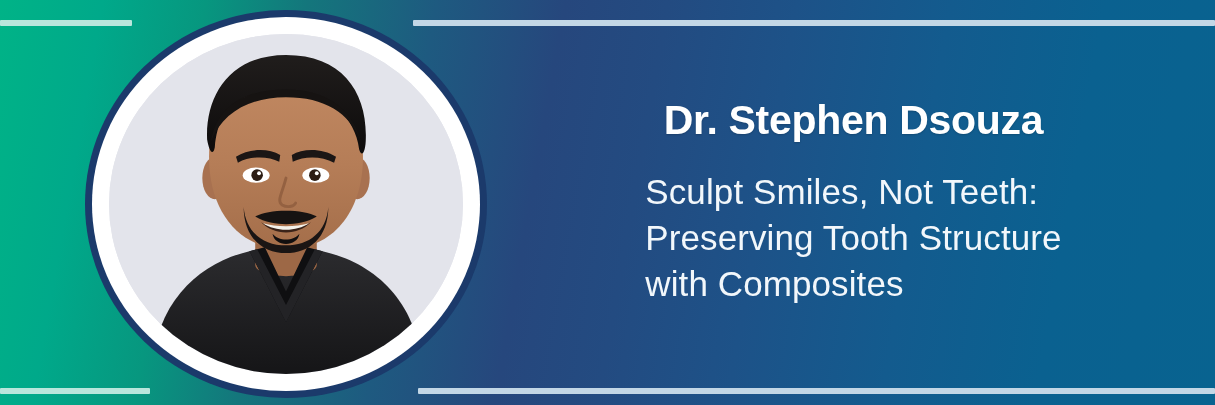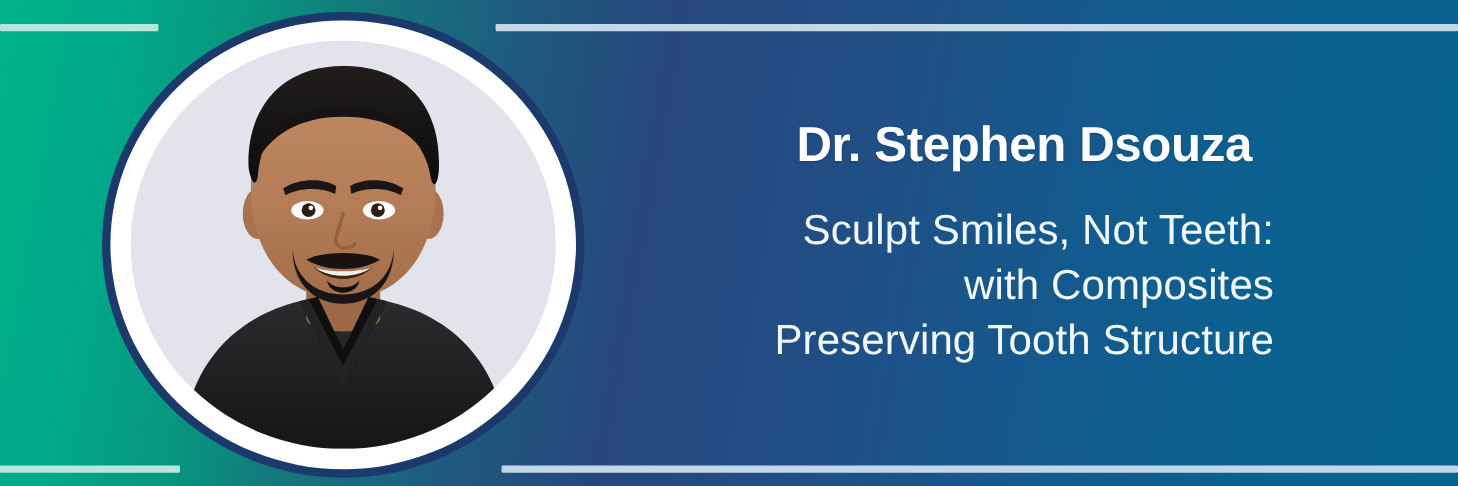--- a/index.html
+++ b/index.html
@@ -87,21 +87,21 @@
   #text-block {
     position: absolute;
     left: 492px;
     top: 0;
     width: 723px;
     height: 405px;
     display: flex;
     flex-direction: column;
     align-items: center;
     justify-content: center;
-    text-align: right;
+    text-align: left;
   }
 
   #speaker-name {
     color: #ffffff;
     font-size: 41px;
     font-weight: bold;
     letter-spacing: -0.3px;
     line-height: 1.1;
     margin: 0 0 26px 0;
     text-shadow: 0 1px 2px rgba(0,0,0,0.18);
@@ -195,18 +195,18 @@
           </svg>
         </div>
       </div>
     </div>
   </div>
 
   <div id="text-block">
     <div id="speaker-name">Dr. Stephen Dsouza</div>
     <div id="talk-title">
       <span class="tline">Sculpt Smiles, Not Teeth:</span>
+      <span class="tline">Preserving Tooth Structure</span>
       <span class="tline">with Composites</span>
-      <span class="tline">Preserving Tooth Structure</span>
     </div>
   </div>
 
 </div>
 
 </body></html>

